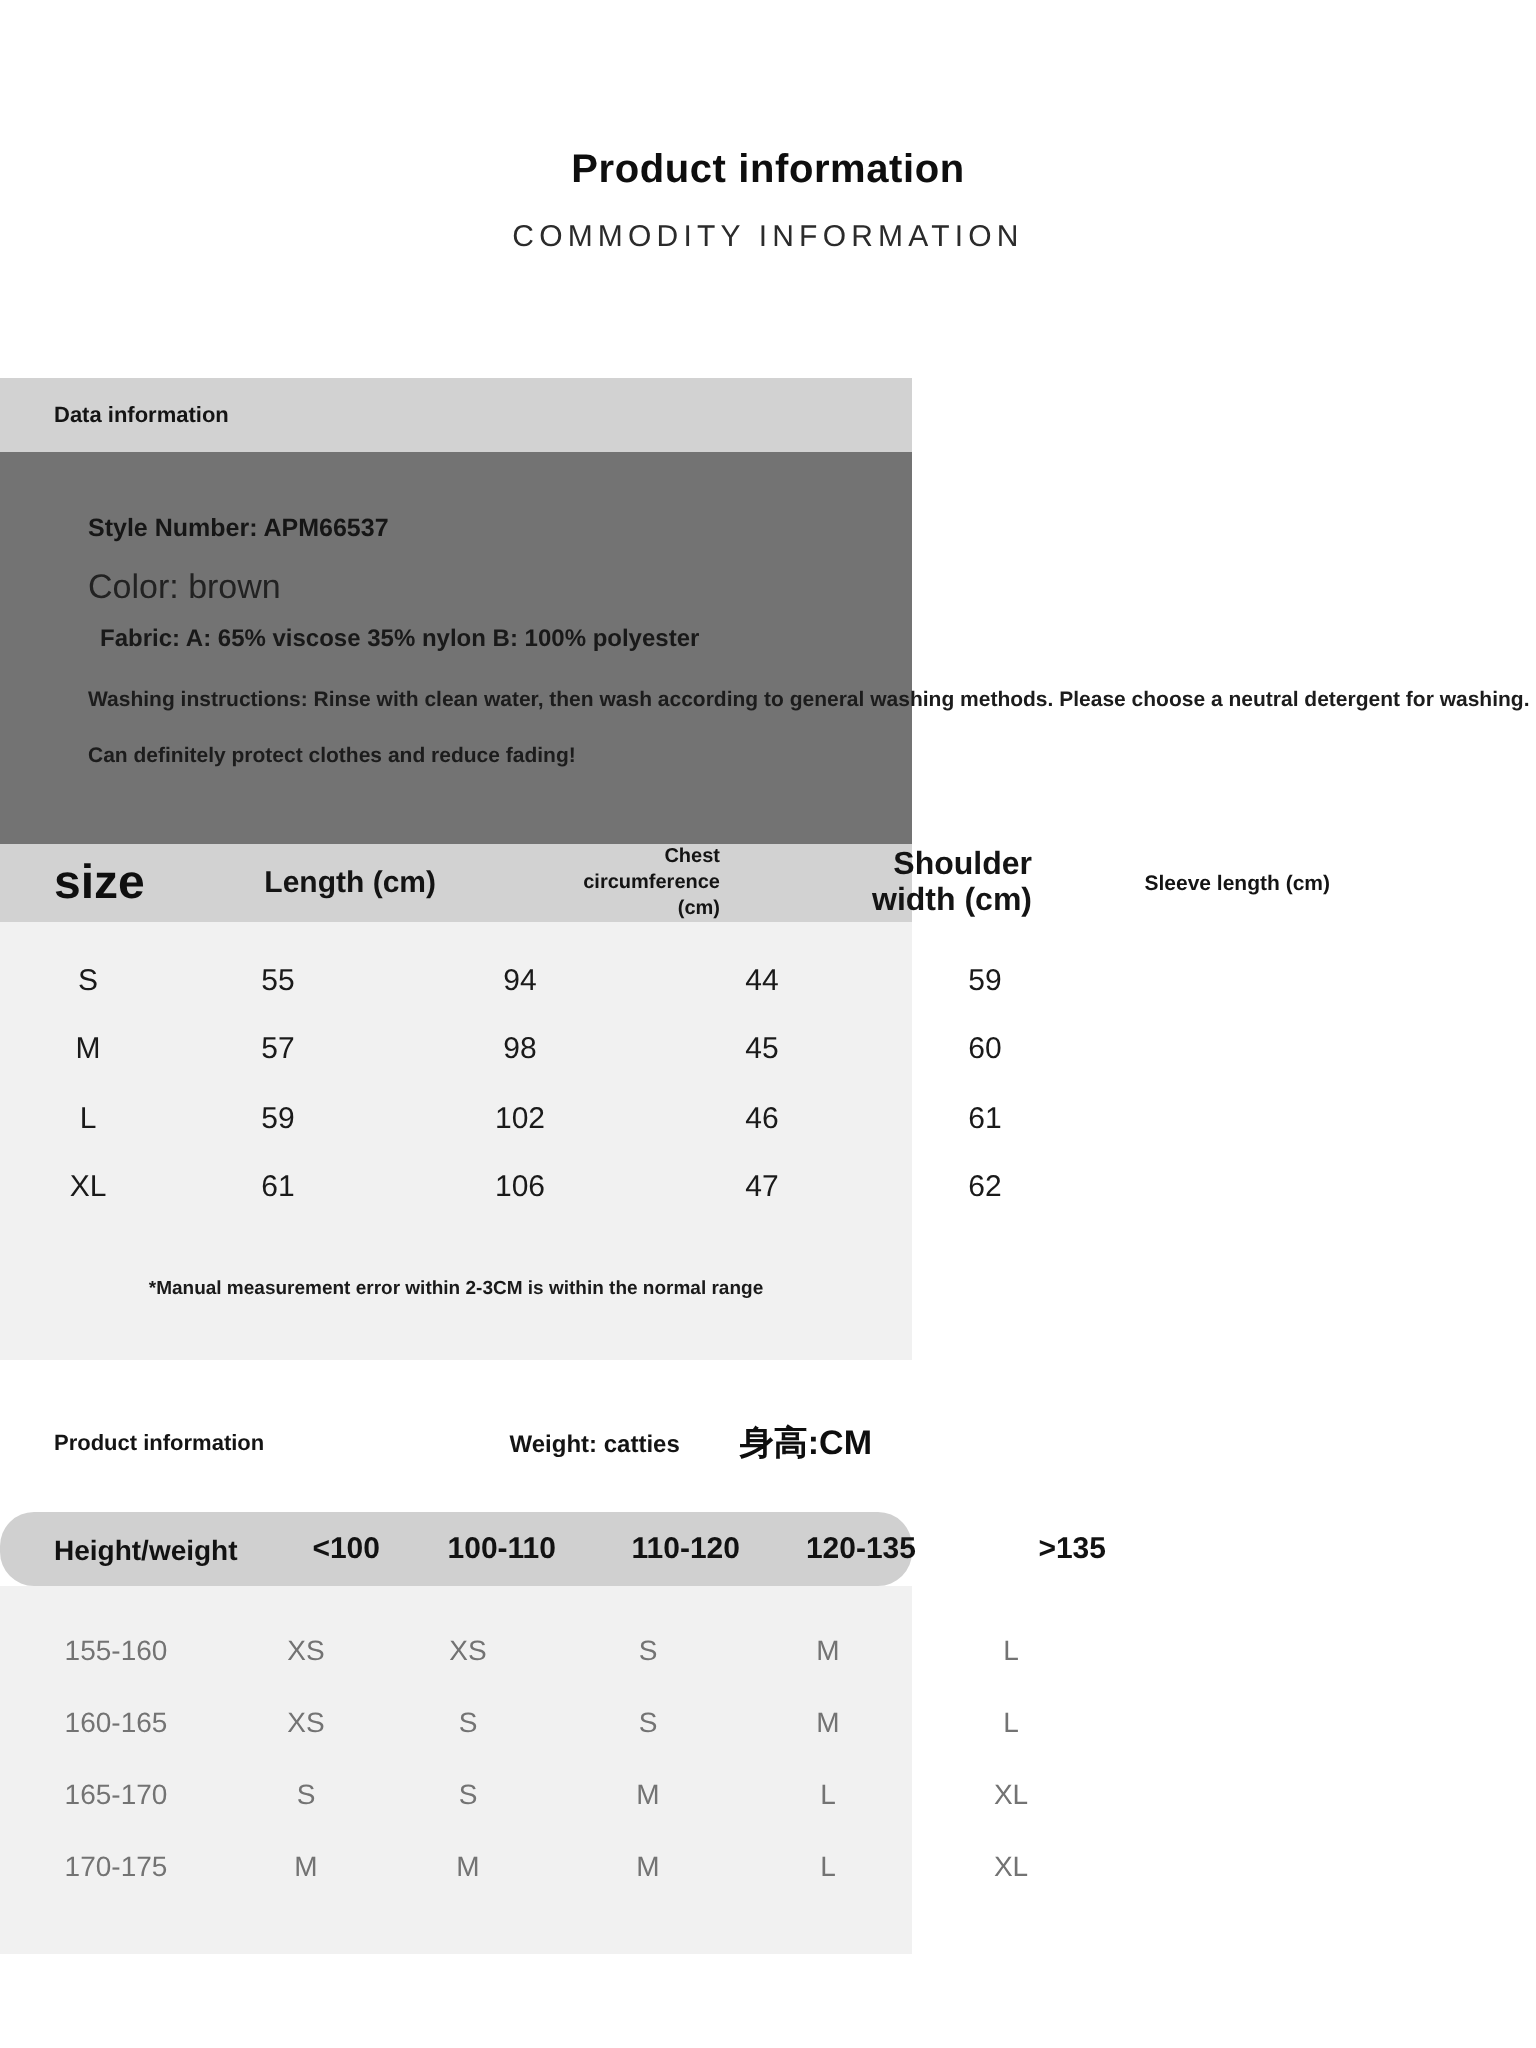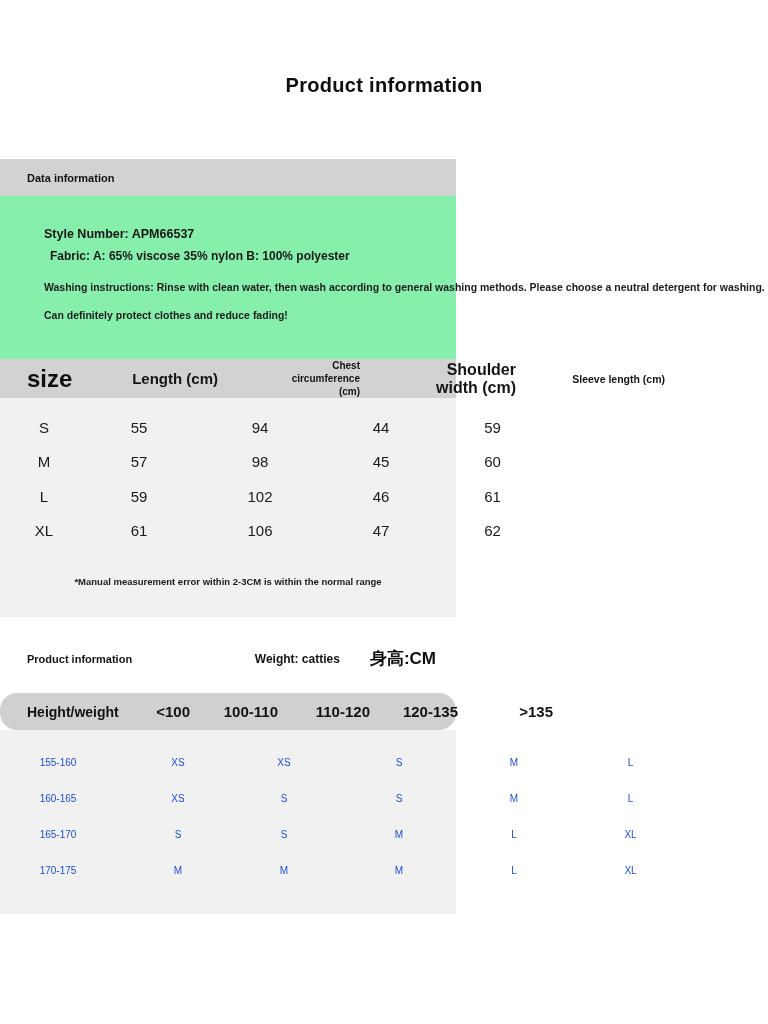--- a/index.html
+++ b/index.html
@@ -16,21 +16,21 @@
   .subtitle { text-align:center; font-size:15px; letter-spacing:2.6px; margin-top:13px; color:#2b2b2b; font-weight:normal; }
 
   .panel { width:456px; margin-top:62px; }
 
   .bar {
     height:37px; background:#d2d2d2;
     display:flex; align-items:center;
     padding-left:27px; font-size:11px; font-weight:bold; color:#141414;
   }
 
-  .info-body { background:#86efac; padding:31px 0 38px 0; }
+  .info-body { background:#737373; padding:31px 0 38px 0; }
   .style-number { margin-left:44px; font-size:12.5px; font-weight:bold; color:#161616; }
   .color-line   { margin-left:44px; margin-top:13px; font-size:17px; color:#222; }
   .fabric-line  { margin-left:50px; margin-top:8px; font-size:12px; font-weight:bold; color:#191919; }
   .washing-line { margin-left:44px; margin-top:18px; font-size:10.5px; font-weight:bold; white-space:nowrap; color:#1c1c1c; }
   .protect-line { margin-left:44px; margin-top:16px; font-size:10.5px; font-weight:bold; color:#1c1c1c; }
 
   .size-grid { display:grid; grid-template-columns:88px 102px 140px 102px 121px; }
   .size-header { background:#d2d2d2; min-height:38px; align-items:center;gap:28px; }
   .size-name { font-size:24px; font-weight:bold; padding-left:27px; line-height:1; color:#0f0f0f; }
   .sh-col { text-align:right; font-weight:bold; color:#141414; }
@@ -48,37 +48,39 @@
   .caption-right { display:flex; align-items:center; gap:30px; }
   .weight-label { font-size:12px; font-weight:bold; color:#141414; }
   .height-label { font-size:17px; font-weight:bold; color:#0e0e0e; }
 
   .rec-grid { display:grid; grid-template-columns:116px 74px 88px 92px 88px 95px; }
   .rec-header { background:#d0d0d0; height:37px; align-items:center; margin-top:23px;border-radius:17px; }
   .rec-first { padding-left:27px; font-size:14px; font-weight:bold; text-align:left; color:#121212; }
   .rec-col { text-align:right; font-size:15px; font-weight:bold; color:#121212; }
 
   .rec-body { background:#f1f1f1; padding:14px 0 26px 0; }
-  .rec-row { height:36px; align-items:center; text-align:center; font-size:10px; color:#1d4ed8;gap:25px; }
+  .rec-row { height:36px; align-items:center; text-align:center; font-size:14px; color:#737373; }
   .rec-row .cell { text-align:center; }
 </style>
 </head>
 <body>
 
 <div class="page">
 
   <h1 class="title">Product information</h1>
+  <div class="subtitle">COMMODITY INFORMATION</div>
 
   <div class="panel">
 
     <div class="bar">
       <span>Data information</span>
     </div>
     <div class="info-body">
       <div class="style-number">Style Number: APM66537</div>
+      <div class="color-line">Color: brown</div>
       <div class="fabric-line">Fabric: A: 65% viscose 35% nylon B: 100% polyester</div>
       <div class="washing-line">Washing instructions: Rinse with clean water, then wash according to general washing methods. Please choose a neutral detergent for washing.</div>
       <div class="protect-line">Can definitely protect clothes and reduce fading!</div>
     </div>
 
     <div class="size-grid size-header">
       <div class="size-name">size</div>
       <div class="sh-col sh-length">Length (cm)</div>
       <div class="sh-col sh-chest">Chest circumference (cm)</div>
       <div class="sh-col sh-small">Shoulder width (cm)</div>

